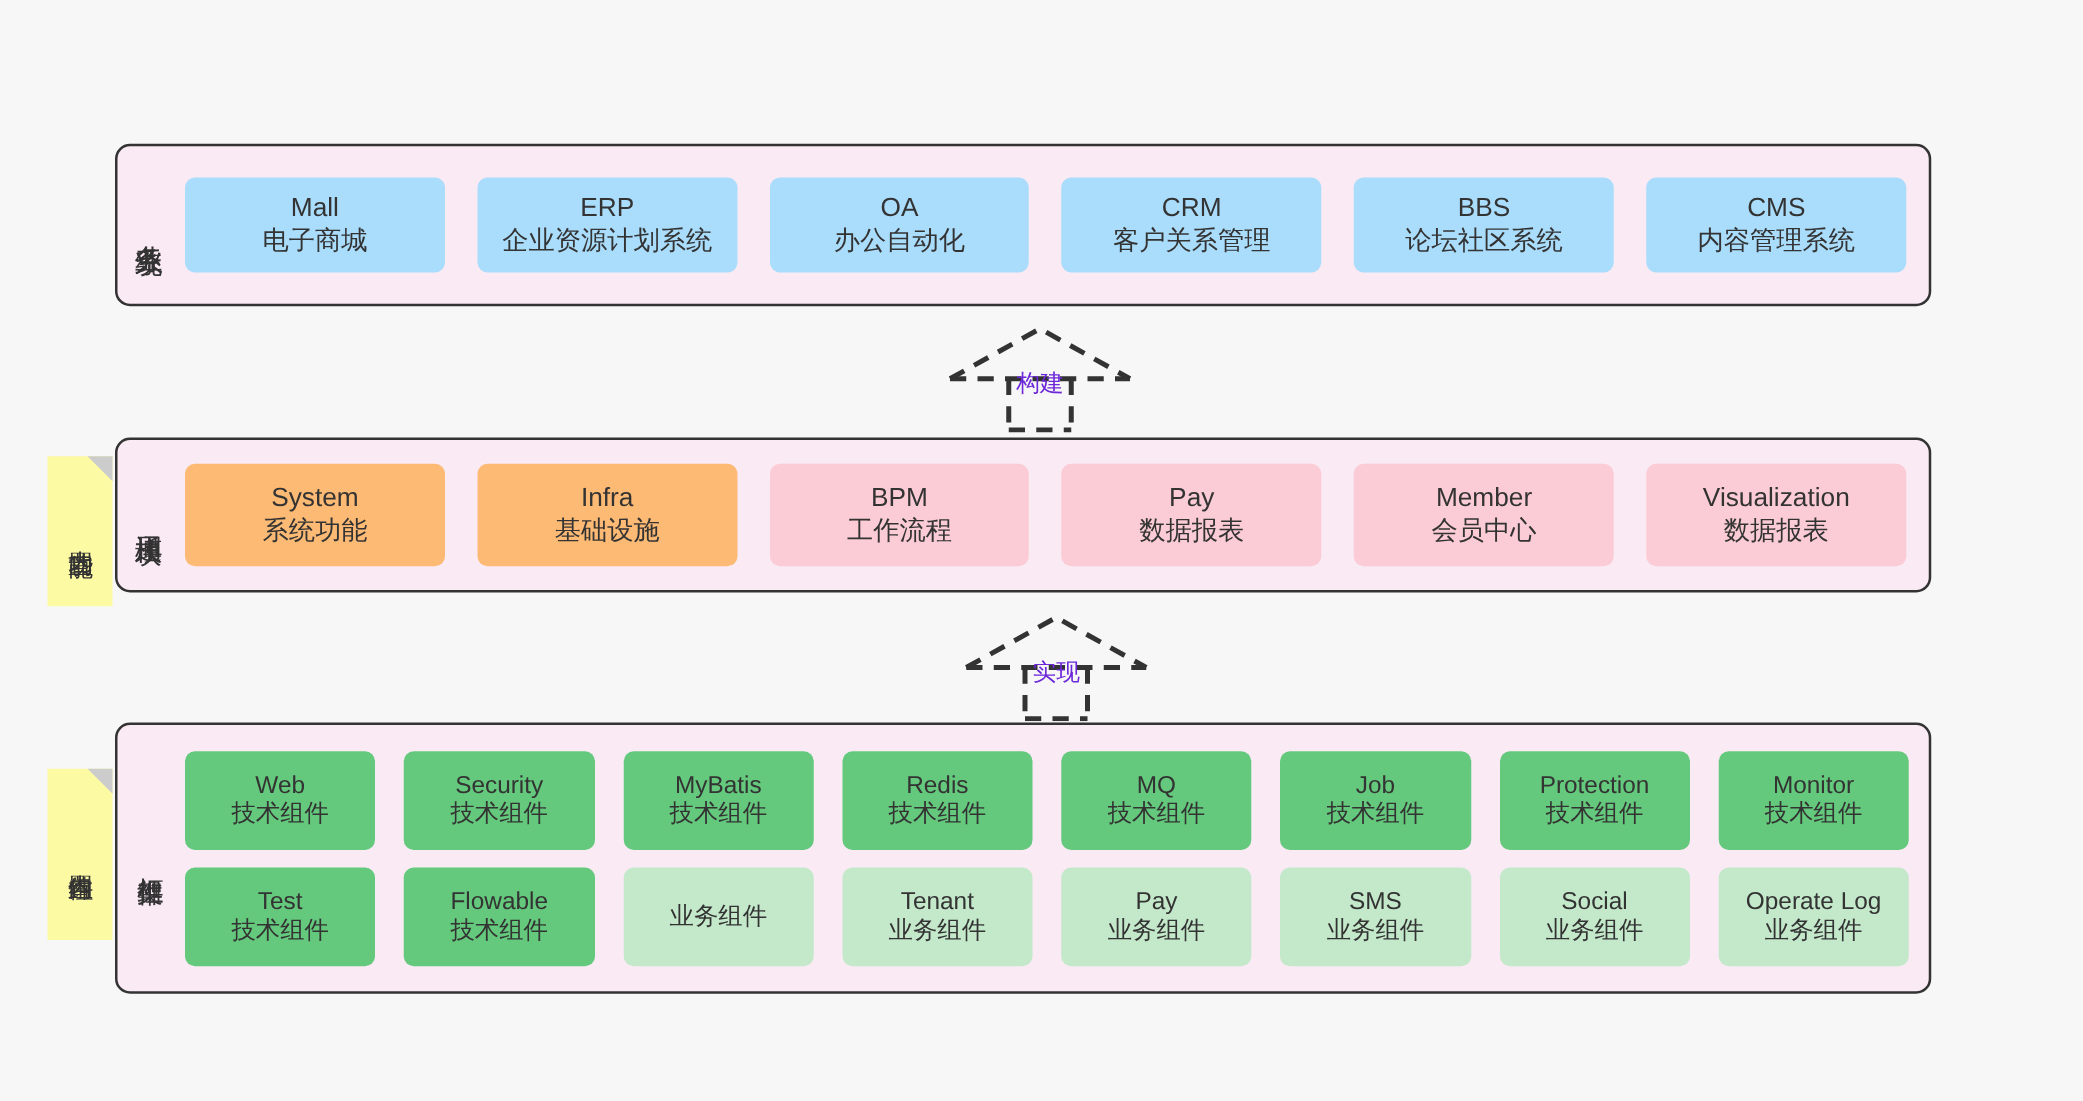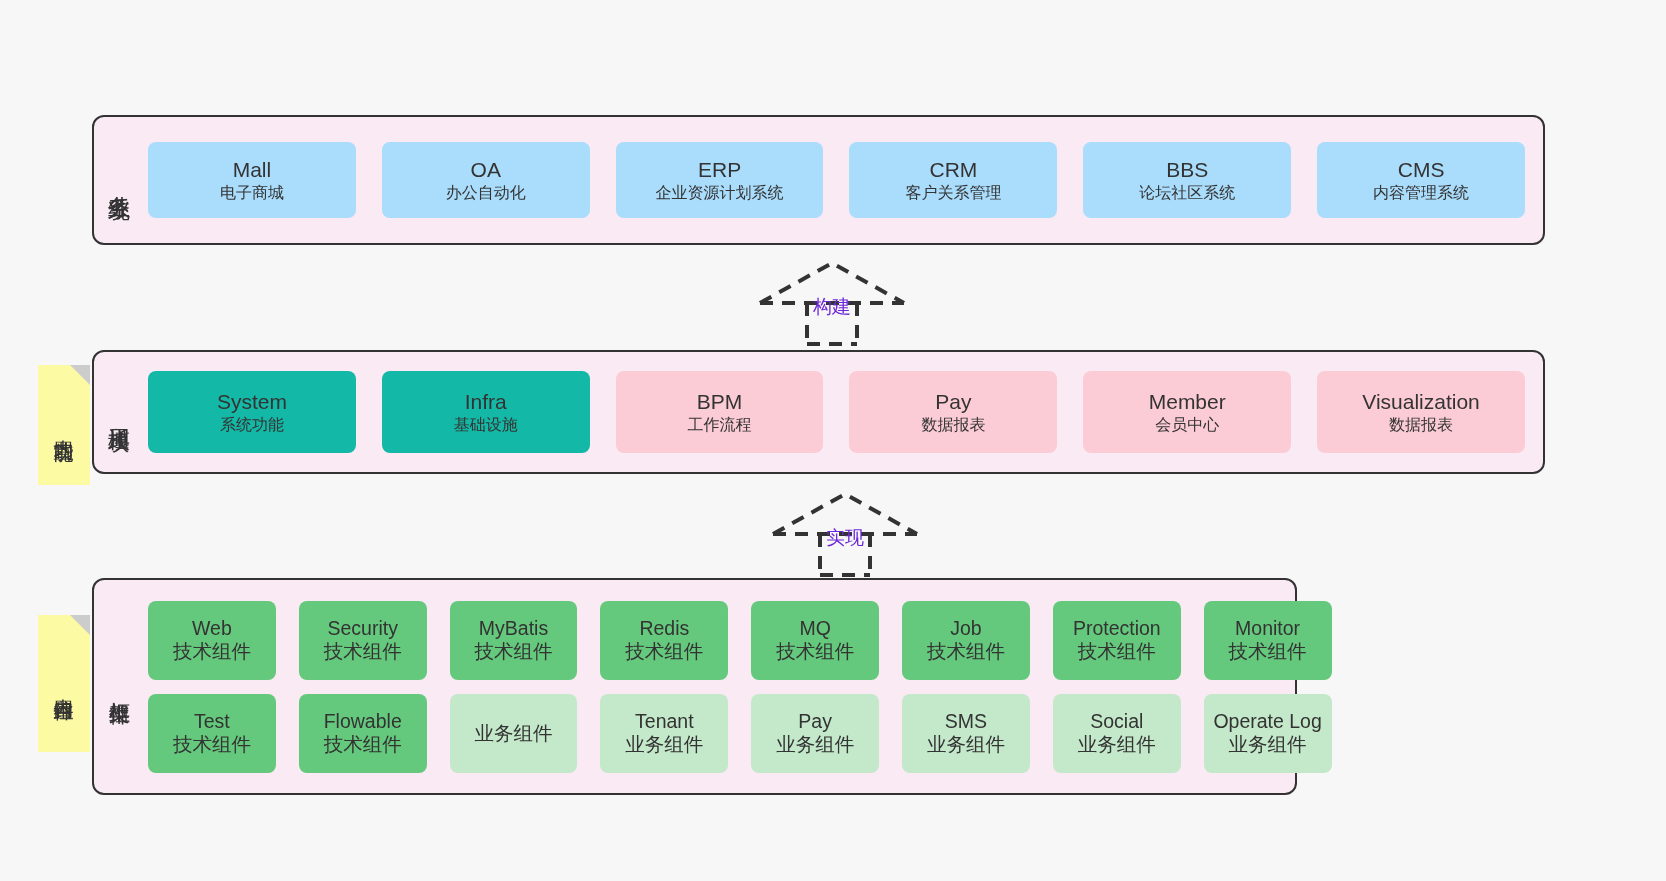--- a/index.html
+++ b/index.html
@@ -72,38 +72,38 @@
   .node {
     flex: 1 1 0;
     border-radius: 8px;
     display: flex;
     flex-direction: column;
     align-items: center;
     justify-content: center;
     text-align: center;
     color: #333333;
     box-sizing: border-box;
-    padding: 4px 23px;
+    padding: 4px 7px;
     min-width: 0;
   }
   .node .t1 {
     font-size: 21px;
     line-height: 1.22;
     white-space: nowrap;
   }
   .node .t1.wrap { white-space: normal; }
   .node .t2 {
-    font-size: 16px;
+    font-size: 21px;
     line-height: 1.22;
     white-space: nowrap;
   }
 
   
   .c-blue      { background: #aadcfb; }
-  .c-red       { background: #14b8a6; }
+  .c-red       { background: #fdba74; }
   .c-pink      { background: #fbccd5; }
   .c-green     { background: #64c97c; }
   .c-greenlite { background: #c3e8ca; }
 
   
   #layer-business {
     left: 92px;  top: 115px;
     width: 1453px; height: 130px;
   }
   #layer-business .layer-body { padding: 0 18px 0 4px; }
@@ -113,21 +113,21 @@
   #layer-modules {
     left: 92px;  top: 350px;
     width: 1453px; height: 124px;
   }
   #layer-modules .layer-body { padding: 0 18px 0 4px; }
   #layer-modules .node { height: 82px; }
 
   
   #layer-framework {
     left: 92px;  top: 578px;
-    width: 1205px; height: 217px;
+    width: 1453px; height: 217px;
   }
   #layer-framework .layer-title { font-size: 21px; }
   #layer-framework .layer-body { padding: 0 16px 0 4px; gap: 14px; }
   #layer-framework .node { height: 79px; }
   #layer-framework .node .t1,
   #layer-framework .node .t2 { font-size: 19.5px; line-height: 1.18; }
   #layer-framework .row { gap: 23px; }
 
   
   .sticky {
@@ -188,26 +188,26 @@
 
   <div class="layer" id="layer-business">
     <div class="layer-title">业务系统</div>
     <div class="layer-body">
       <div class="row">
         <div class="node c-blue">
           <div class="t1">Mall</div>
           <div class="t2">电子商城</div>
         </div>
         <div class="node c-blue">
+          <div class="t1">ERP</div>
+          <div class="t2">企业资源计划系统</div>
+        </div>
+        <div class="node c-blue">
           <div class="t1">OA</div>
           <div class="t2">办公自动化</div>
-        </div>
-        <div class="node c-blue">
-          <div class="t1">ERP</div>
-          <div class="t2">企业资源计划系统</div>
         </div>
         <div class="node c-blue">
           <div class="t1">CRM</div>
           <div class="t2">客户关系管理</div>
         </div>
         <div class="node c-blue">
           <div class="t1">BBS</div>
           <div class="t2">论坛社区系统</div>
         </div>
         <div class="node c-blue">

